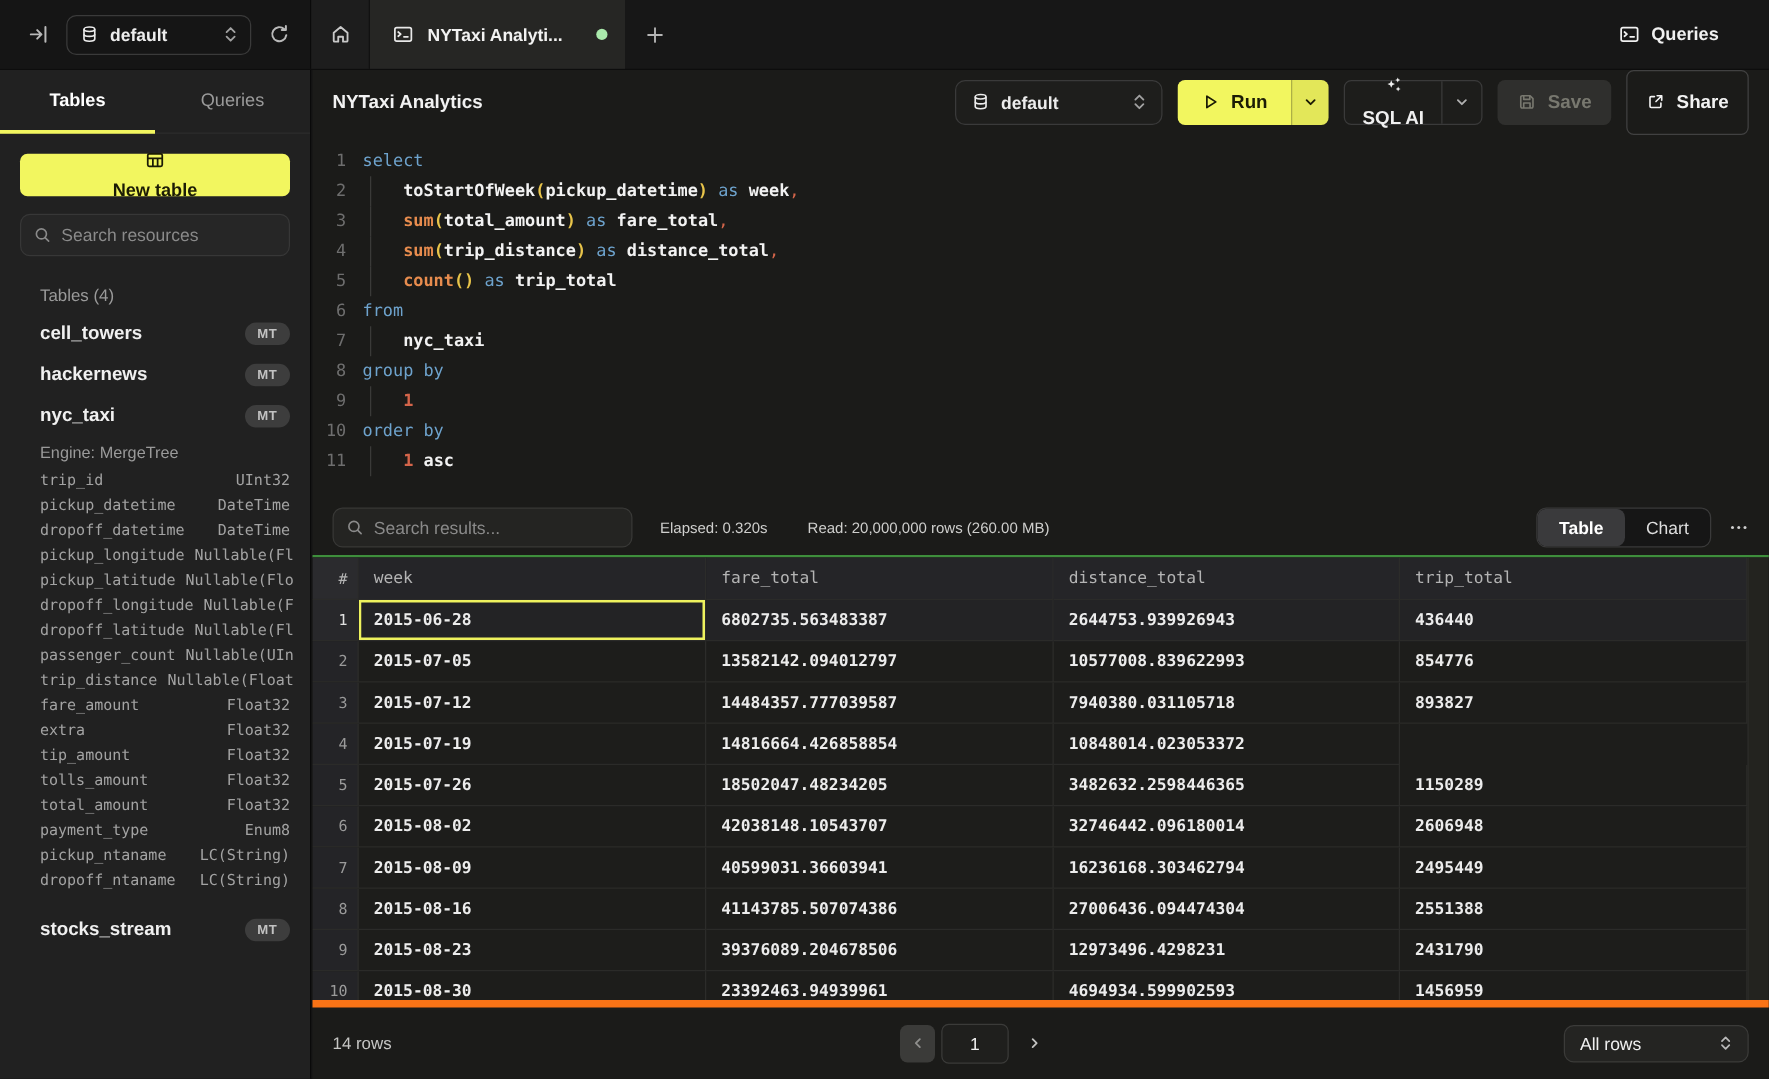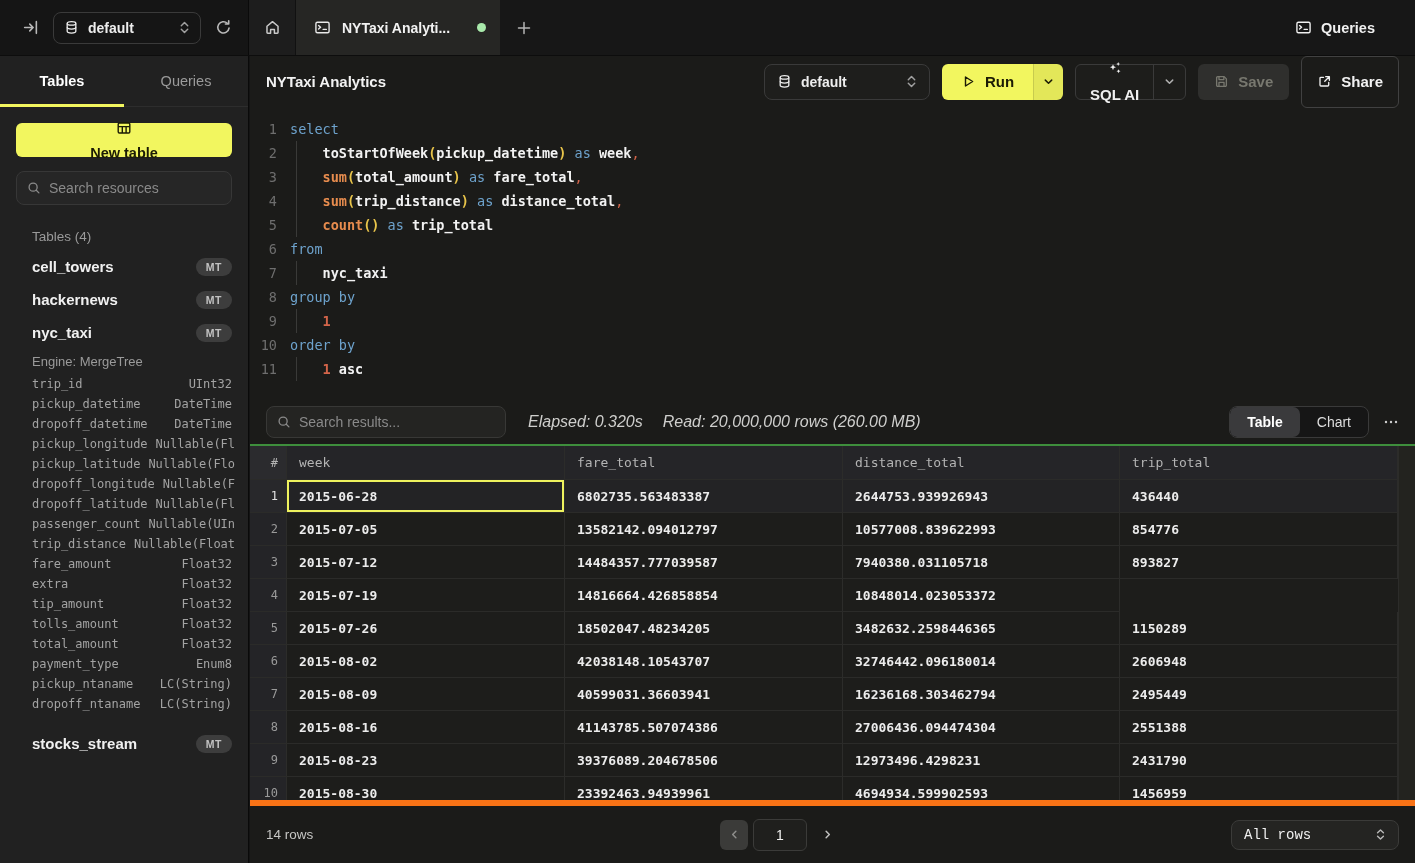--- a/index.html
+++ b/index.html
@@ -92,21 +92,21 @@
   .tk-pun { color:#d4654a; }
   .tk-pl { color:#d8d8d8; }
 
   
   .res-toolbar { height:44px; flex:none; display:flex; align-items:center; padding:0 16px; }
   .res-search { width:240px; height:32px; background:#242422; border:1px solid #383836; border-radius:8px;
     display:flex; align-items:center; gap:8px; padding:0 10px; color:#8a8a8a; }
   .res-search input { flex:1; background:transparent; border:none; outline:none; color:#d6d6d6;
     font-size:14px; font-family:"Liberation Sans",sans-serif; }
   .res-search input::placeholder { color:#8a8a8a; }
-  .res-stat { font-size:16px; color:#cfcfcd; margin-left:22px; white-space:nowrap;font-style:italic; }
+  .res-stat { font-size:12px; color:#cfcfcd; margin-left:22px; white-space:nowrap; }
   .seg { margin-left:auto; display:flex; background:#161616; border:1px solid #3a3a3a; border-radius:8px;
     overflow:hidden; height:32px; }
   .seg-item { padding:0 17px; display:flex; align-items:center; font-size:14px; color:#dedede; cursor:pointer; }
   .seg-item.active { background:#3a3a3c; color:#ffffff; font-weight:600; border-radius:7px; }
   .more-btn { margin-left:14px; color:#cfcfcf; cursor:pointer; }
 
   .green-line { height:2px; flex:none; background:#3e8e3c; }
 
   
   .res-table { flex:1; overflow:hidden; position:relative; background:#1d1d1b; }
@@ -130,23 +130,23 @@
   .footer { height:63px; flex:none; border-top:6px solid #f97316; display:flex; align-items:center;
     padding:0 16px; position:relative; background:#1b1b19; }
   .rowcount { font-size:13.5px; color:#c6c6c4; }
   .pager { position:absolute; left:470px; display:flex; align-items:center; gap:5px; }
   .pg-prev { width:28px; height:30px; border-radius:6px; background:#3b3b39; color:#8f8f8d;
     display:flex; align-items:center; justify-content:center; cursor:default; }
   .pg-page { width:54px; height:32px; border-radius:6px; background:#1f1f1d; border:1px solid #3b3b39;
     display:flex; align-items:center; justify-content:center; font-size:14px; color:#f0f0f0; cursor:text; }
   .pg-next { width:30px; height:30px; display:flex; align-items:center; justify-content:center;
     color:#c2c2c0; cursor:pointer; }
-  .pagesize { margin-left:auto; width:168px; height:30px; background:#242422; border:1px solid #3b3b39;
+  .pagesize { margin-left:auto; width:148px; height:30px; background:#242422; border:1px solid #3b3b39;
     border-radius:8px; display:flex; align-items:center; padding:0 12px; font-size:14px; color:#f0f0f0;
-    cursor:pointer;font-family:Liberation Mono, monospace; }
+    cursor:pointer; }
   .pagesize .cupdown { margin-left:auto; color:#b9b9b9; }
 </style>
 </head>
 <body>
 
 <div class="topbar">
   <div class="topbar-left">
     <span class="icon-btn">
       <svg width="17" height="17" viewBox="0 0 16 16" fill="none" stroke="currentColor" stroke-width="1.5" stroke-linecap="round" stroke-linejoin="round">
           <path d="M13.5 2.5v11M2.5 8h8m0 0L7.3 4.8M10.5 8l-3.2 3.2"></path>
@@ -462,21 +462,21 @@
     <div class="res-search">
       <span>
         <svg width="14" height="14" viewBox="0 0 16 16" fill="none" stroke="currentColor" stroke-width="1.5" stroke-linecap="round">
             <circle cx="7" cy="7" r="4.6"></circle>
             <path d="m10.6 10.6 3 3"></path>
           </svg>
       </span>
       <input type="text" placeholder="Search results..." style="">
     </div>
     <span class="res-stat">Elapsed: 0.320s</span>
-    <span class="res-stat" style="margin-left:20px;">Read: 20,000,000 rows (260.00 MB)</span>
+    <span class="res-stat" style="margin-left:32px;">Read: 20,000,000 rows (260.00 MB)</span>
 
     <div class="seg">
       <div class="seg-item active">Table</div>
       <div class="seg-item">Chart</div>
     </div>
     <div class="more-btn">
       <span>
         <svg width="16" height="16" viewBox="0 0 16 16" fill="currentColor">
             <circle cx="3" cy="8" r="1.2"></circle>
             <circle cx="8" cy="8" r="1.2"></circle>

